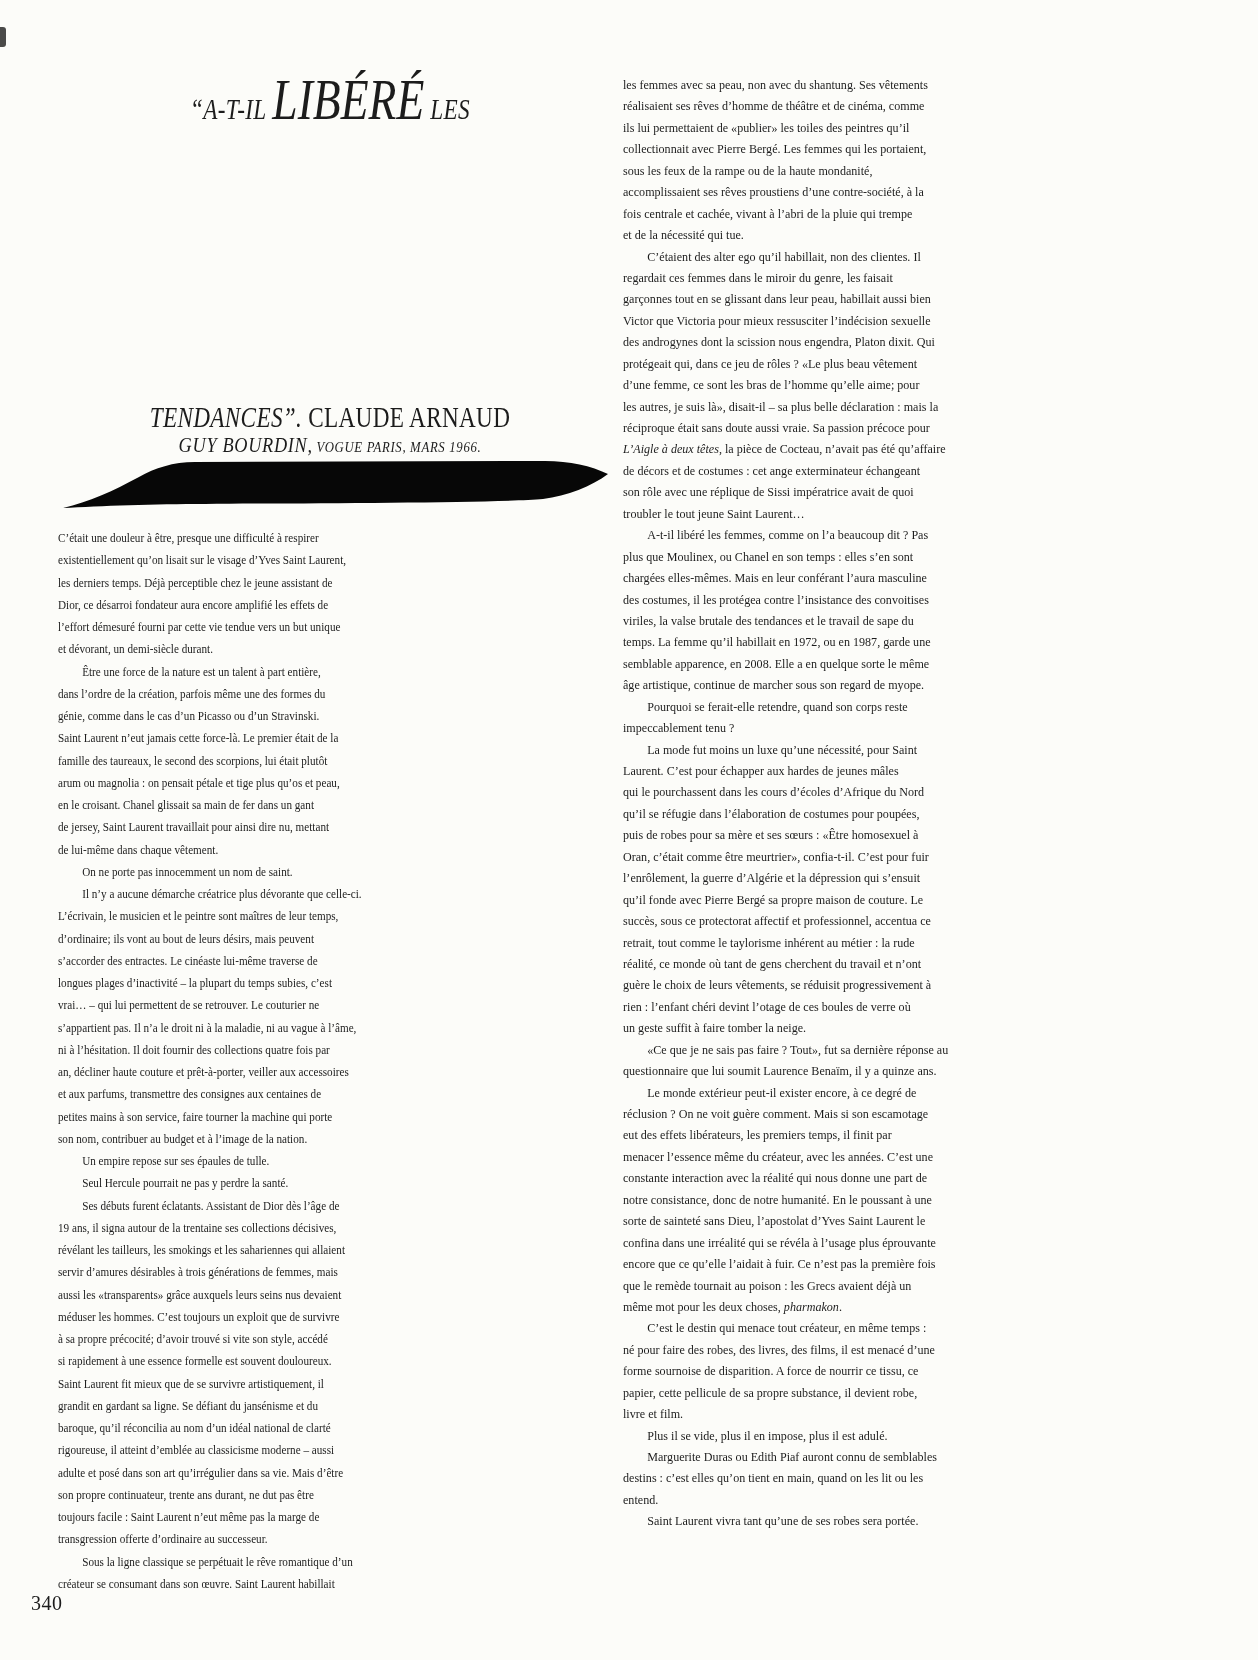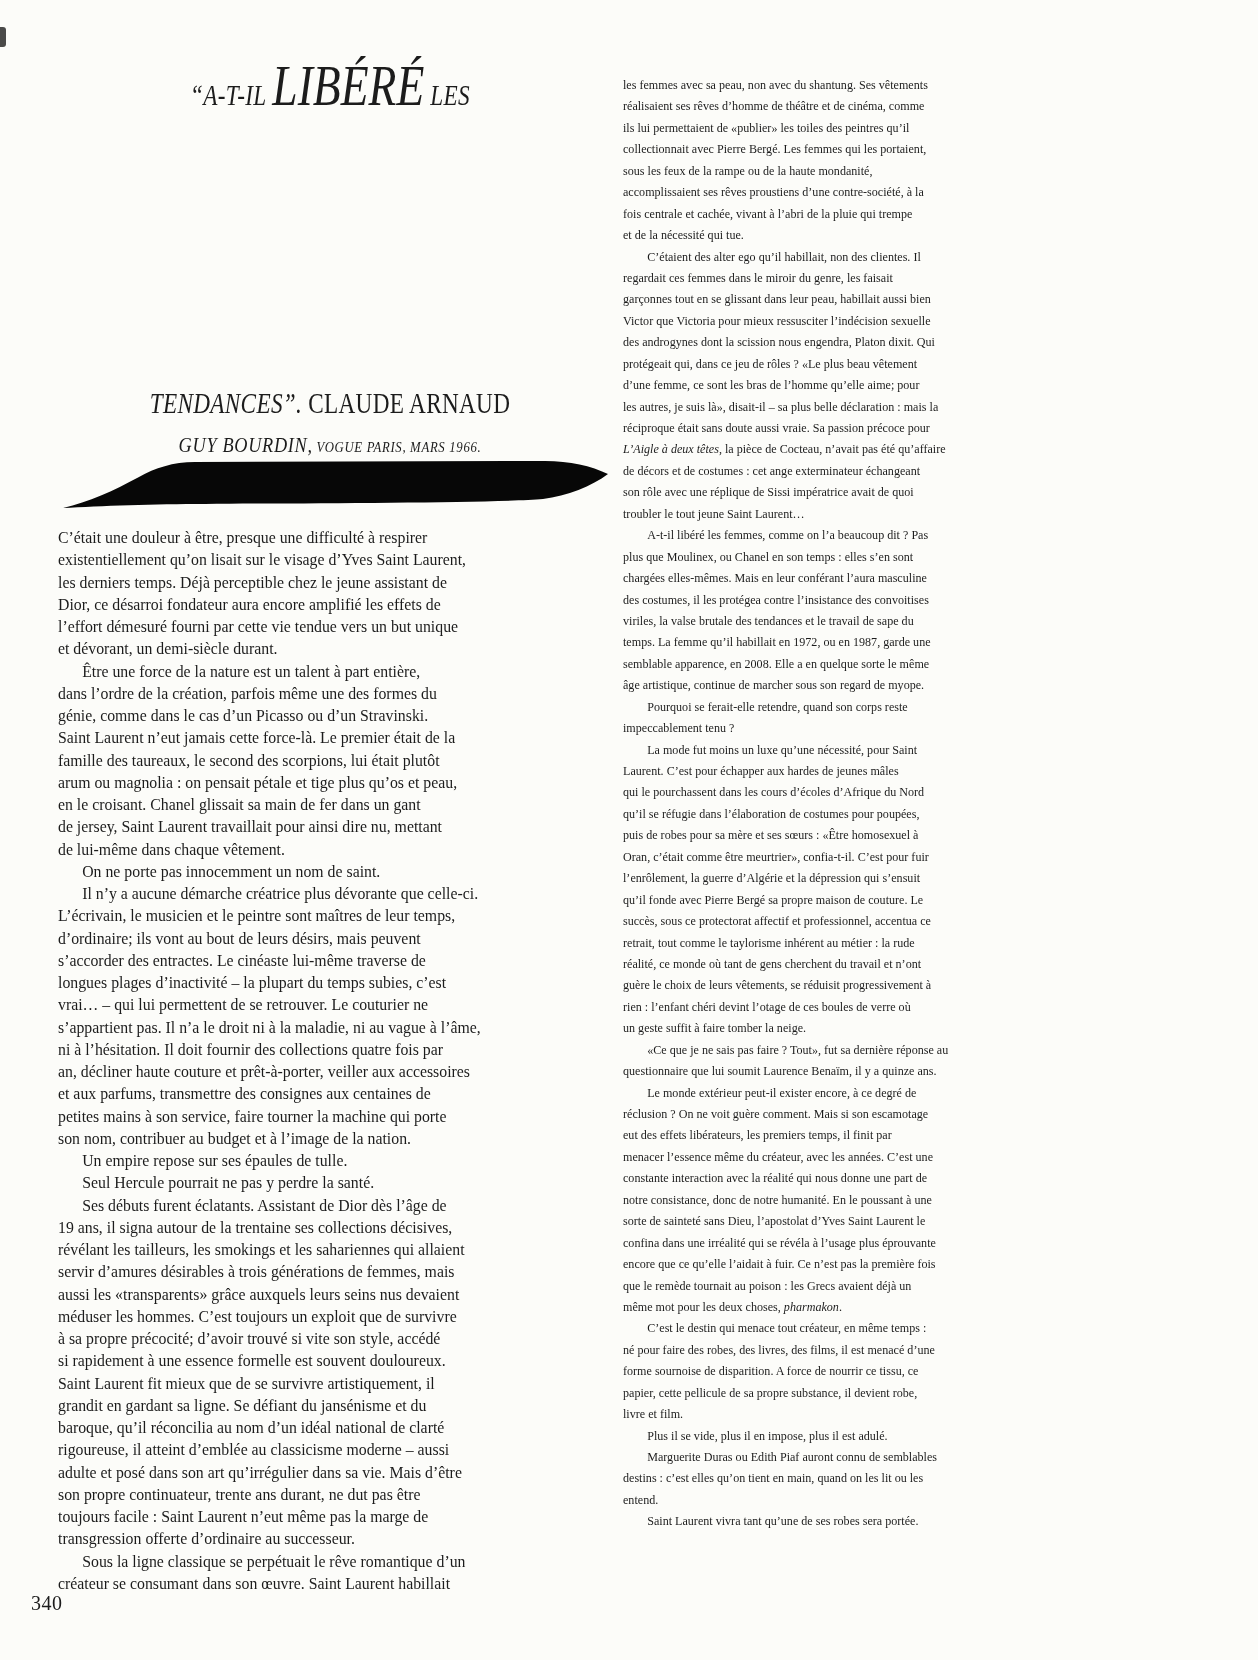--- a/index.html
+++ b/index.html
@@ -7,21 +7,21 @@
     position:relative;
     width:1258px;height:1660px;
     margin:0 auto;
     background:#fcfcf9;
     font-family:"Liberation Serif", serif;
     color:#1c1c1c;
     overflow:hidden;
   }
   
   .quote{
-    position:absolute;left:40px;top:70px;width:580px;
+    position:absolute;left:40px;top:84px;width:580px;
     text-align:center;font-style:italic;
   }
   .q-line{
     line-height:31.8px;height:31.8px;white-space:nowrap;
     font-size:29px;letter-spacing:.4px;
     transform:scaleX(.8);transform-origin:50% 50%;
   }
   .r-big{font-size:57px;line-height:31.8px;letter-spacing:0;}
   .r-roman{font-style:normal;}
   
@@ -33,21 +33,21 @@
   .by-big{font-size:21.5px;letter-spacing:.8px;}
   .by-small{font-size:15px;letter-spacing:.8px;}
   
   .swoosh{position:absolute;left:55px;top:458px;display:block;}
   
   .col{position:absolute;}
   .col .line{
     white-space:nowrap;
     transform:scaleX(.93);transform-origin:0 50%;
   }
-  .col-left{left:58px;top:527px;font-size:17px;}
+  .col-left{left:58px;top:527px;font-size:12px;}
   .col-left .line{line-height:22.25px;height:22.25px;}
   .col-right{left:623px;top:74px;font-size:13px;}
   .col-right .line{line-height:21.45px;height:21.45px;}
   .line.indent{text-indent:26px;}
   .r-i{font-style:italic;}
   
   .folio{position:absolute;left:31px;top:1592px;font-size:20px;letter-spacing:.5px;}
   .artifact-top{
     position:absolute;left:0;top:27px;width:6px;height:20px;
     background:#2a2a2a;border-radius:0 3px 3px 0;opacity:.85;

